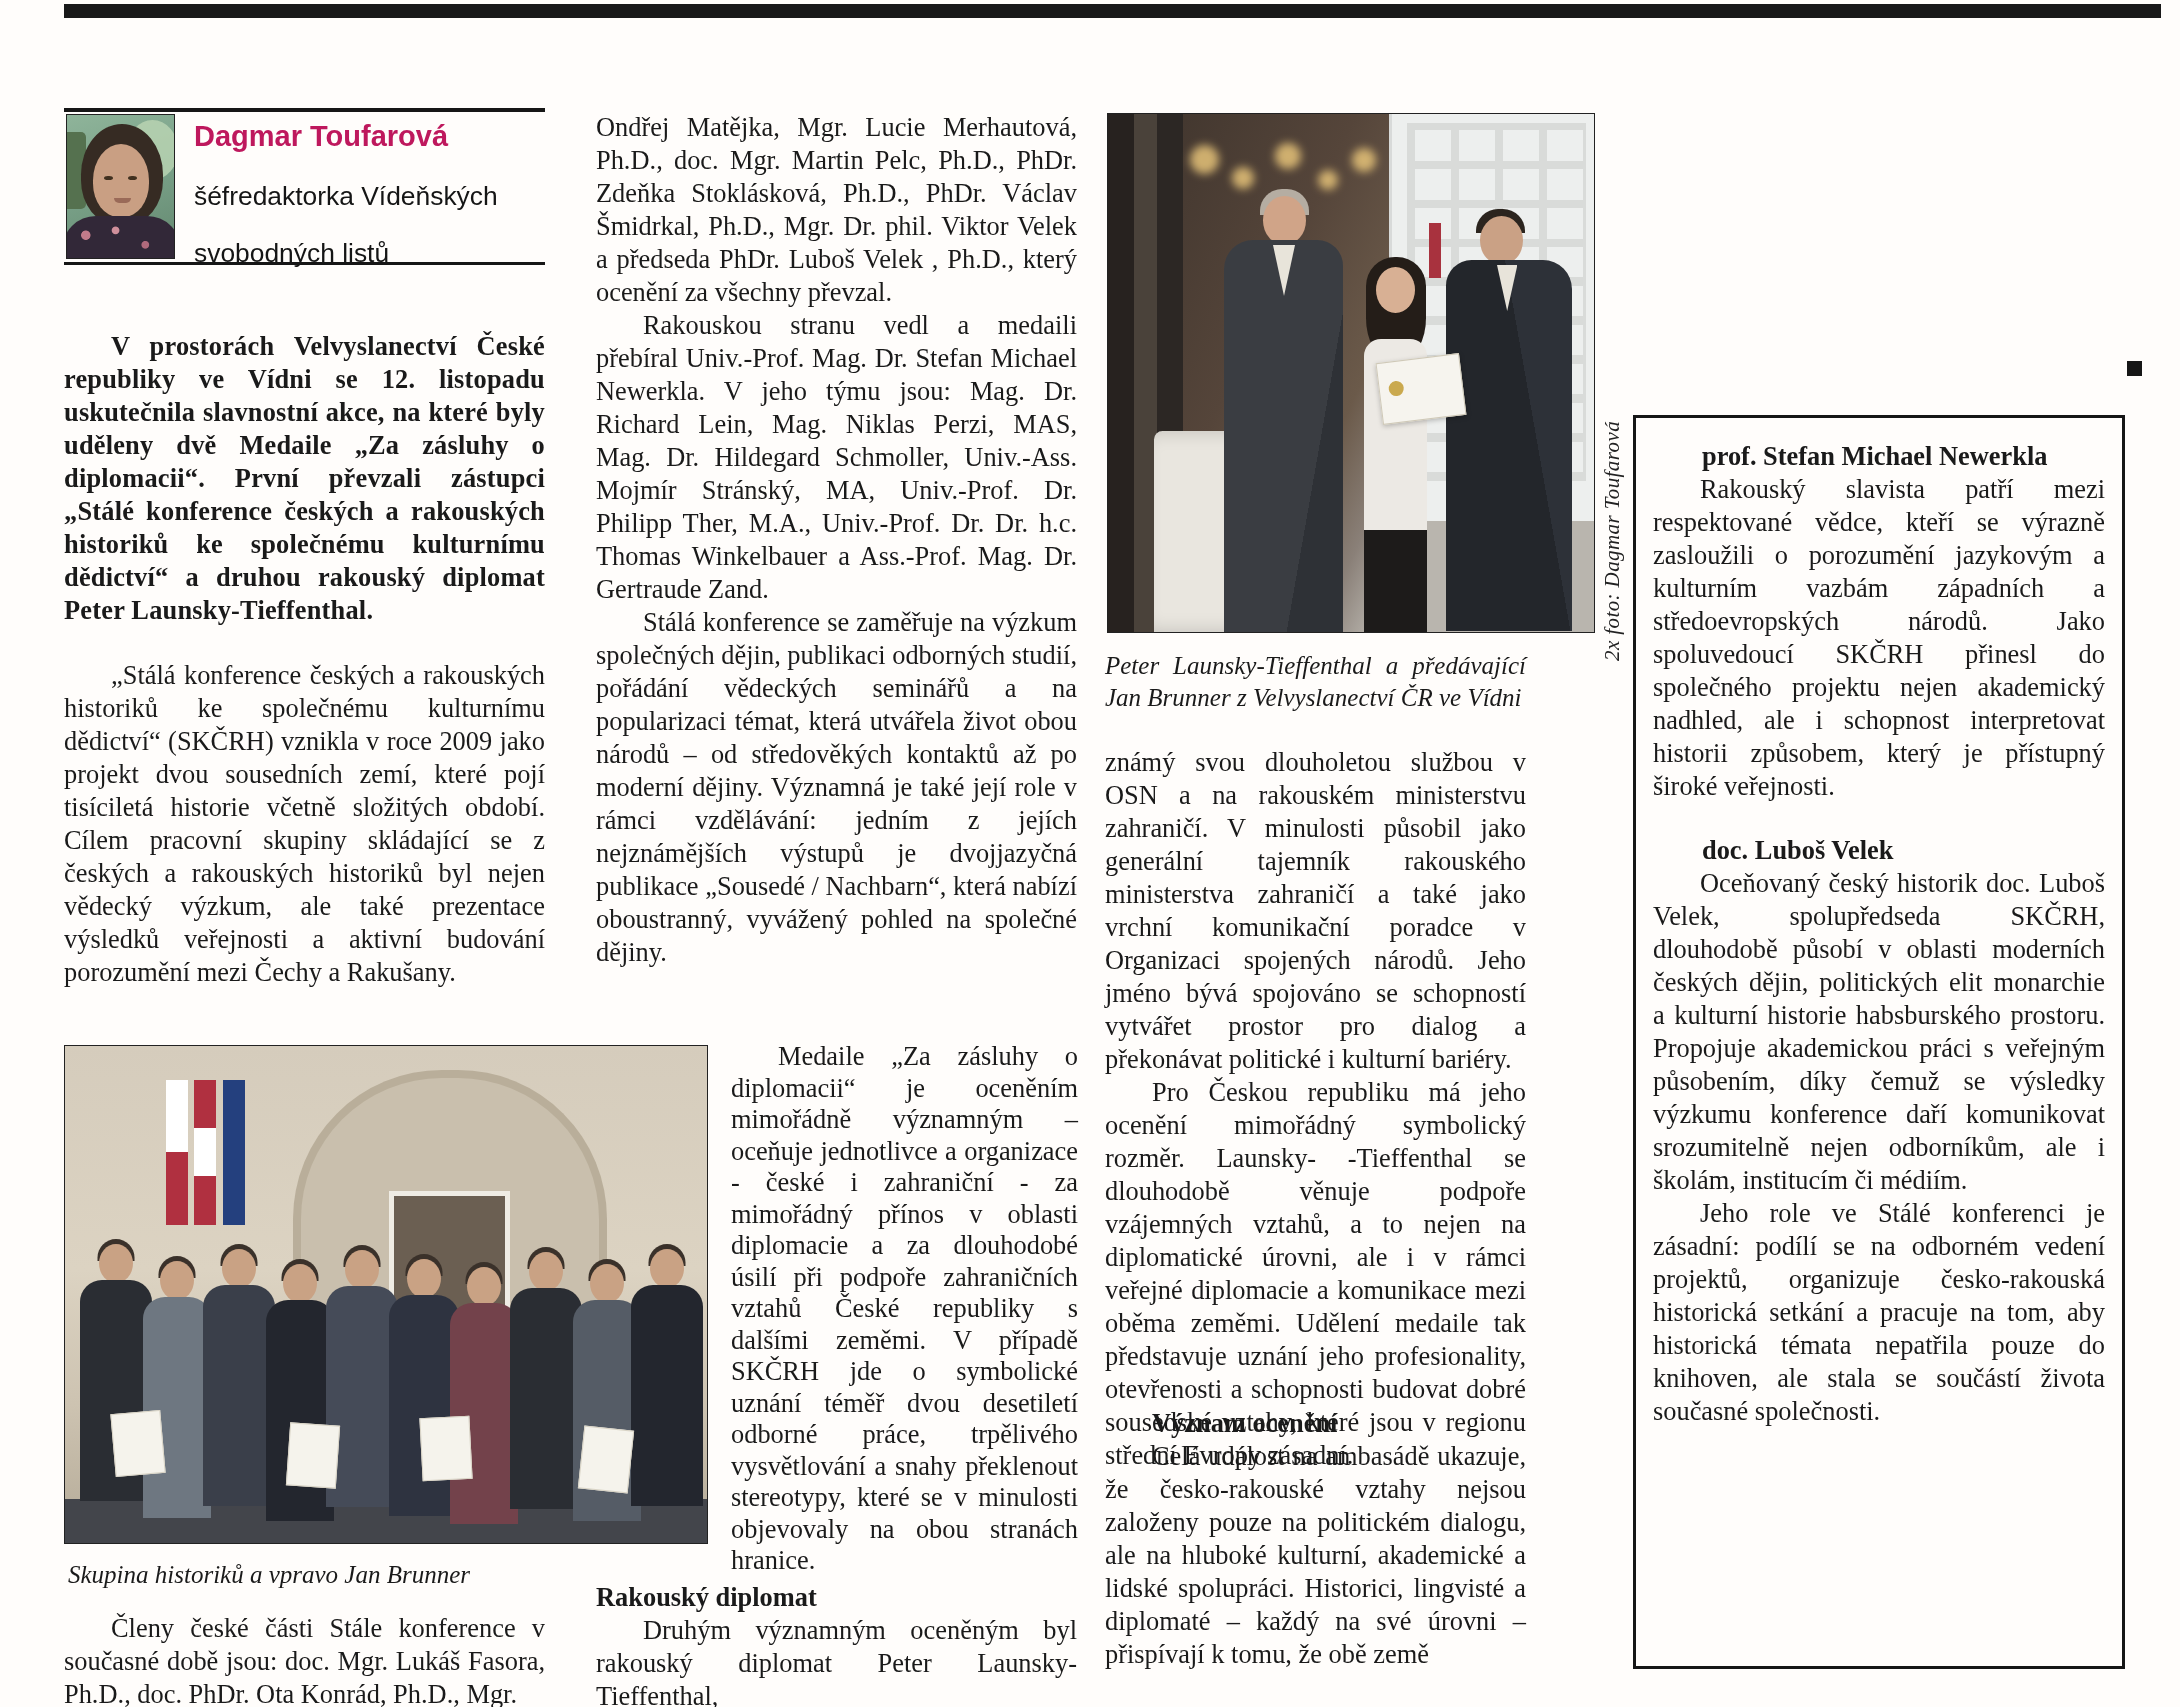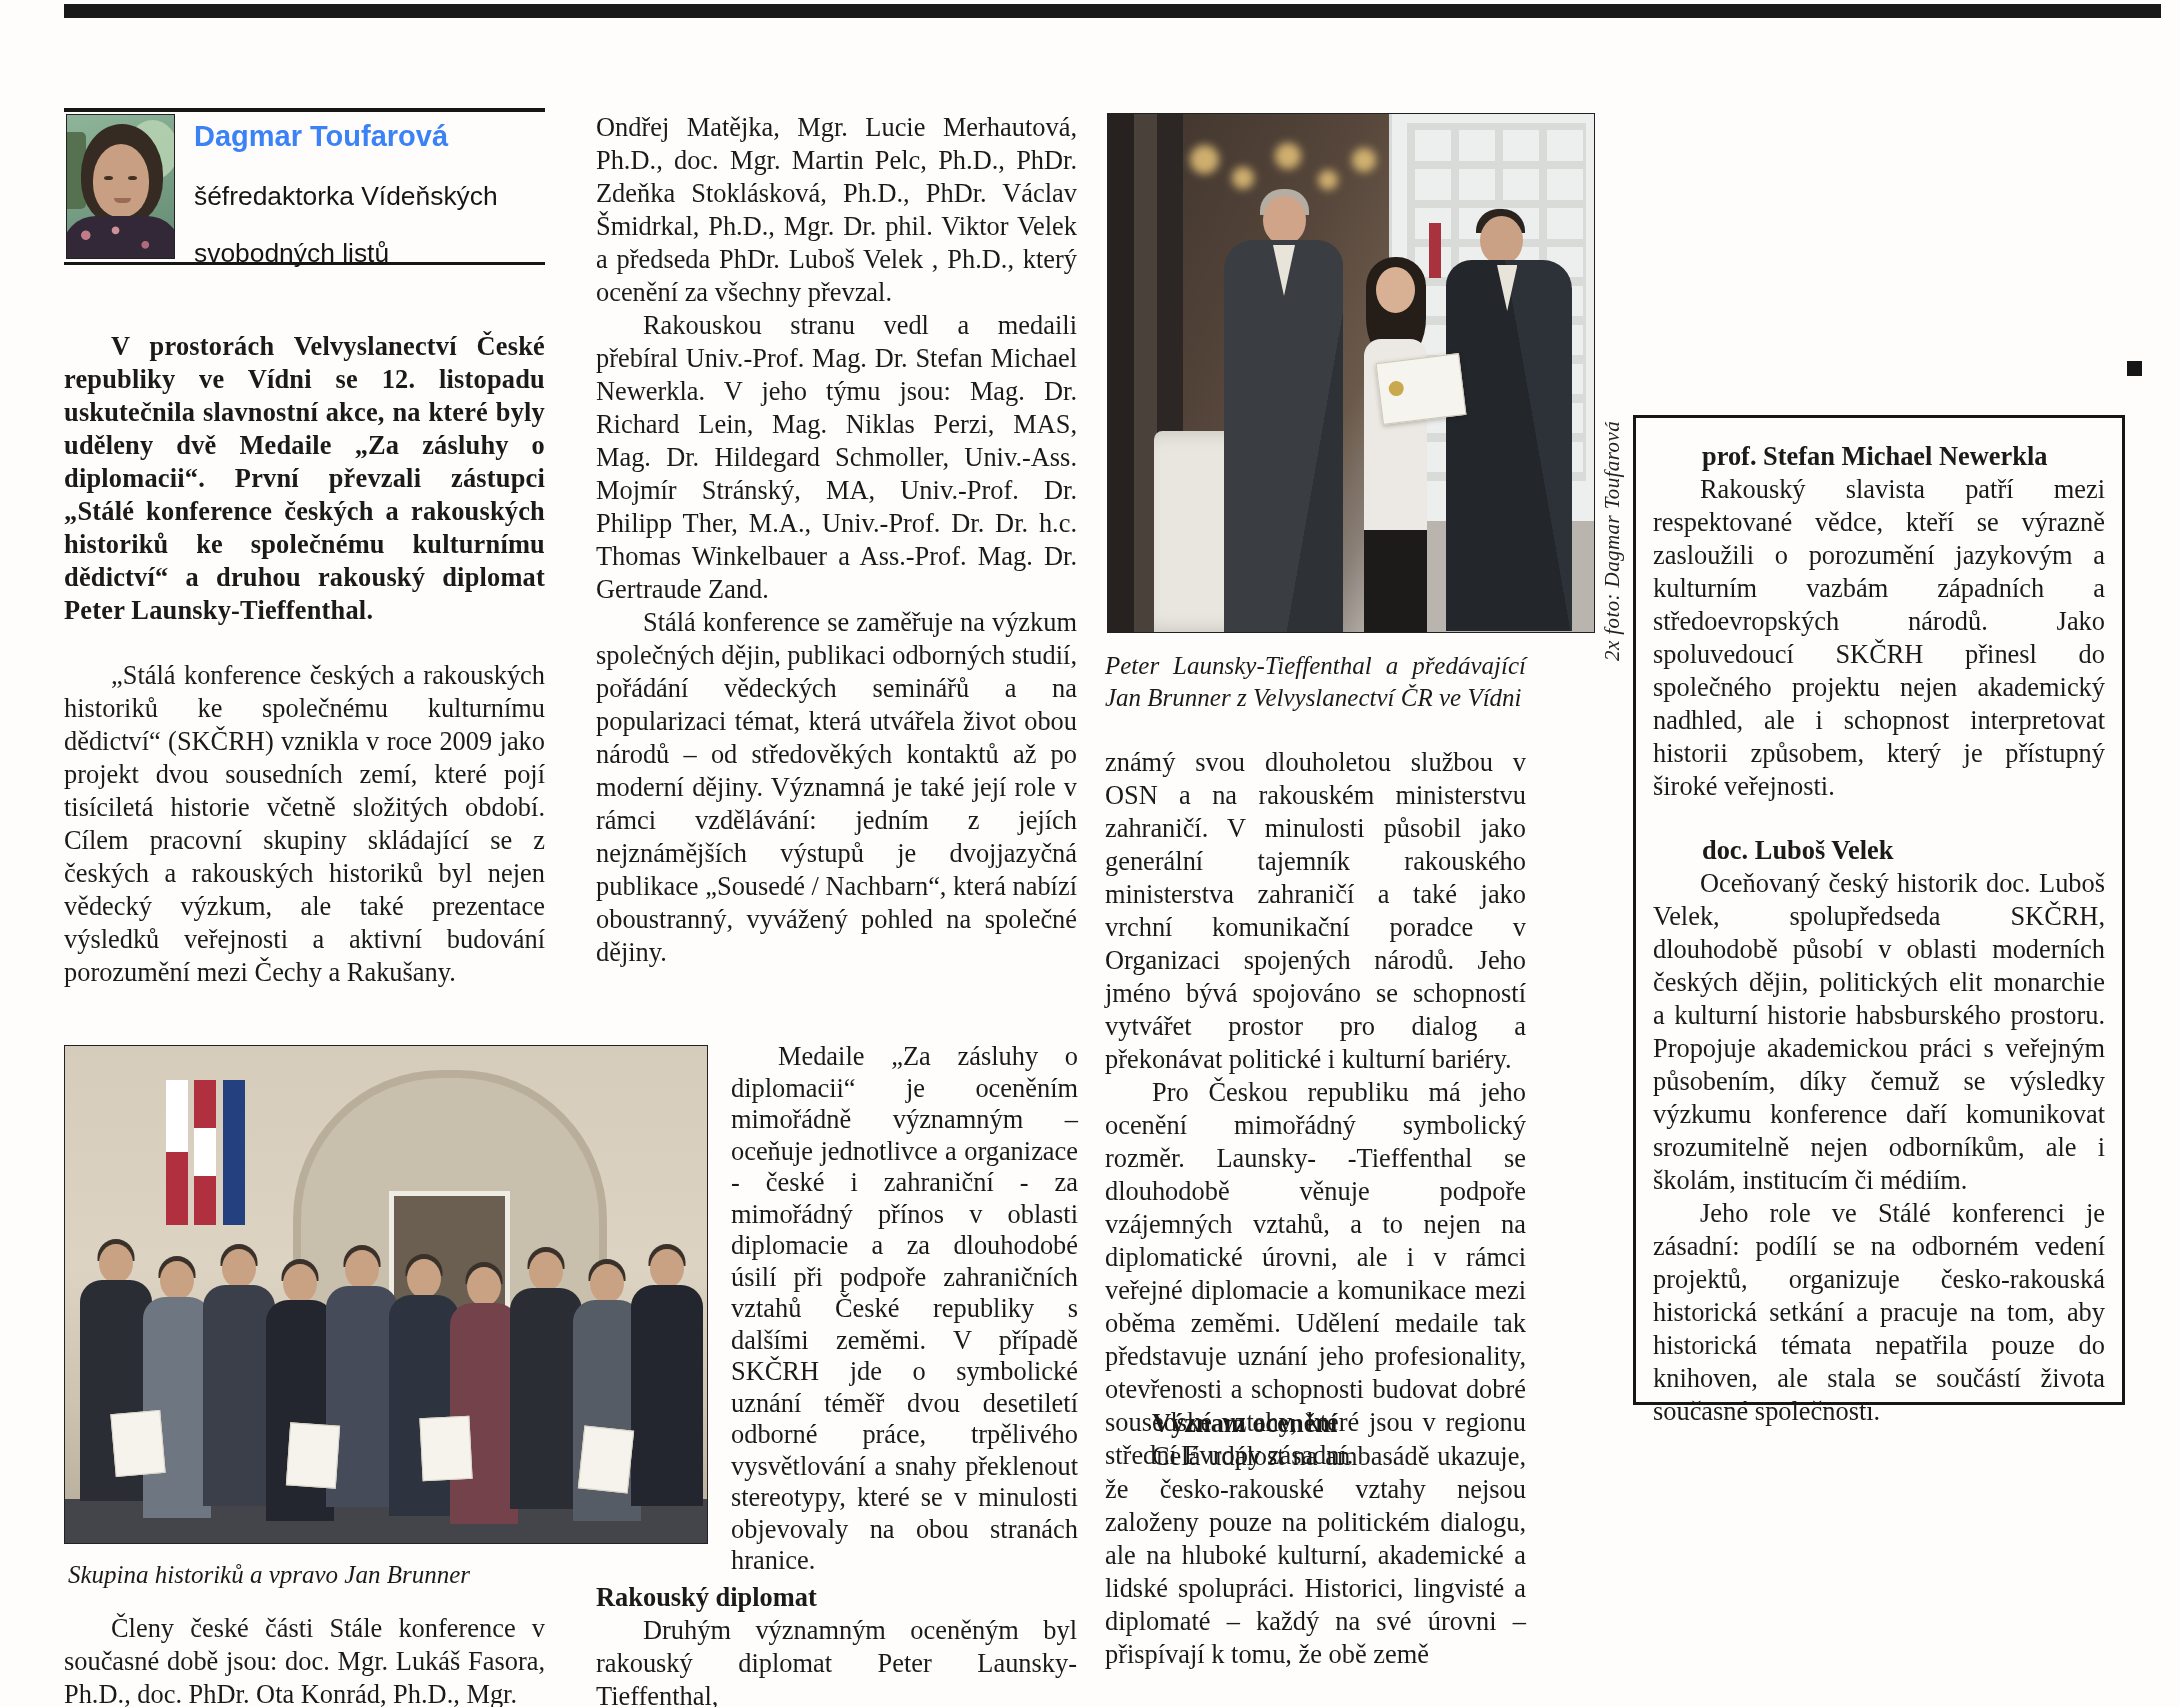--- a/index.html
+++ b/index.html
@@ -23,21 +23,21 @@
            background:#362b23;}
   .pt-face{position:absolute;left:26.4px;top:29px;width:56px;height:73px;border-radius:50% 50% 46% 46%;
            background:#c99f83;}
   .pt-eye{position:absolute;width:8.5px;height:4.3px;border-radius:50%;background:#40301f;top:61px;}
   .pt-mouth{position:absolute;left:47px;top:83px;width:17px;height:5.1px;border-radius:0 0 8.5px 8.5px;background:#9a6a58;}
   .pt-body{position:absolute;left:-5.1px;top:101px;width:119px;height:48px;border-radius:34px 34px 0 0;
            background:radial-gradient(circle at 20% 40%,#c27b8a 0 4.3px,transparent 5.1px),
                       radial-gradient(circle at 70% 60%,#b06a7c 0 3.4px,transparent 4.3px),
                       radial-gradient(circle at 45% 30%,#cf8f9b 0 3.4px,transparent 4.3px),#322838;}
   .byline-text{left:194px;top:114px;width:353px;font-family:"Liberation Sans",sans-serif;}
-  .byline-name{font-size:29px;font-weight:700;line-height:44px;color:#3b82f6;}
+  .byline-name{font-size:29px;font-weight:700;line-height:44px;color:#be185d;}
   .byline-role{font-size:26.4px;line-height:37px;color:#151515;margin-top:20px;}
   
   .col p{margin:0;font-size:26.4px;line-height:33px;text-align:justify;}
   .col p.ind{text-indent:47px;}
   .lead{font-weight:700;letter-spacing:0.2px;}
   .c1a{left:64px;top:330px;width:481px;}
   .c1b{left:64px;top:1612px;width:481px;}
   .caption{font-style:italic;font-size:25px;line-height:32px;}
   .c1caption{left:68px;top:1559px;width:477px;}
   .c2a{left:596px;top:111px;width:481px;}
@@ -45,21 +45,21 @@
   .c2b p{line-height:31.5px;}
   .c2c{left:596px;top:1581px;width:481px;}
   .subhead{font-weight:700;font-size:27px;line-height:36px;margin:0;}
   .c3caption{left:1105px;top:650px;width:421px;text-align:justify;}
   .c3a{left:1105px;top:746px;width:421px;}
   .c3b{left:1105px;top:1407px;width:421px;}
   .c3b .subhead{text-indent:47px;}
   .c4a{left:1648px;top:111px;width:497px;}
   .endmark{left:2127px;top:361px;width:14.5px;height:14.5px;background:#161616;}
   
-  .infobox{left:1633px;top:415px;width:492px;height:990px;border:3.4px solid #161616;background:#fffdfb;
+  .infobox{left:1633px;top:415px;width:492px;height:1254px;border:3.4px solid #161616;background:#fffdfb;
            padding:22px 17px 0 17px;box-sizing:border-box;}
   .infobox p{margin:0;font-size:26.4px;line-height:33px;text-align:justify;text-indent:47px;}
   .infobox .subhead{text-indent:49px;}
   .boxgap{height:31px;}
   
   .photo{border:1.7px solid #222;overflow:hidden;}
   .group-photo{left:64px;top:1045px;width:642px;height:497px;
       background:linear-gradient(180deg,#d5ccbc 0%,#dcd3c2 45%,#cdc3b1 72%,#b4aa97 100%);}
   .gp-arch{position:absolute;left:228px;top:24px;width:298px;height:451px;border:8.5px solid #b9ae9a;
            border-bottom:none;border-radius:149px 149px 0 0;background:#c9bfad;}

